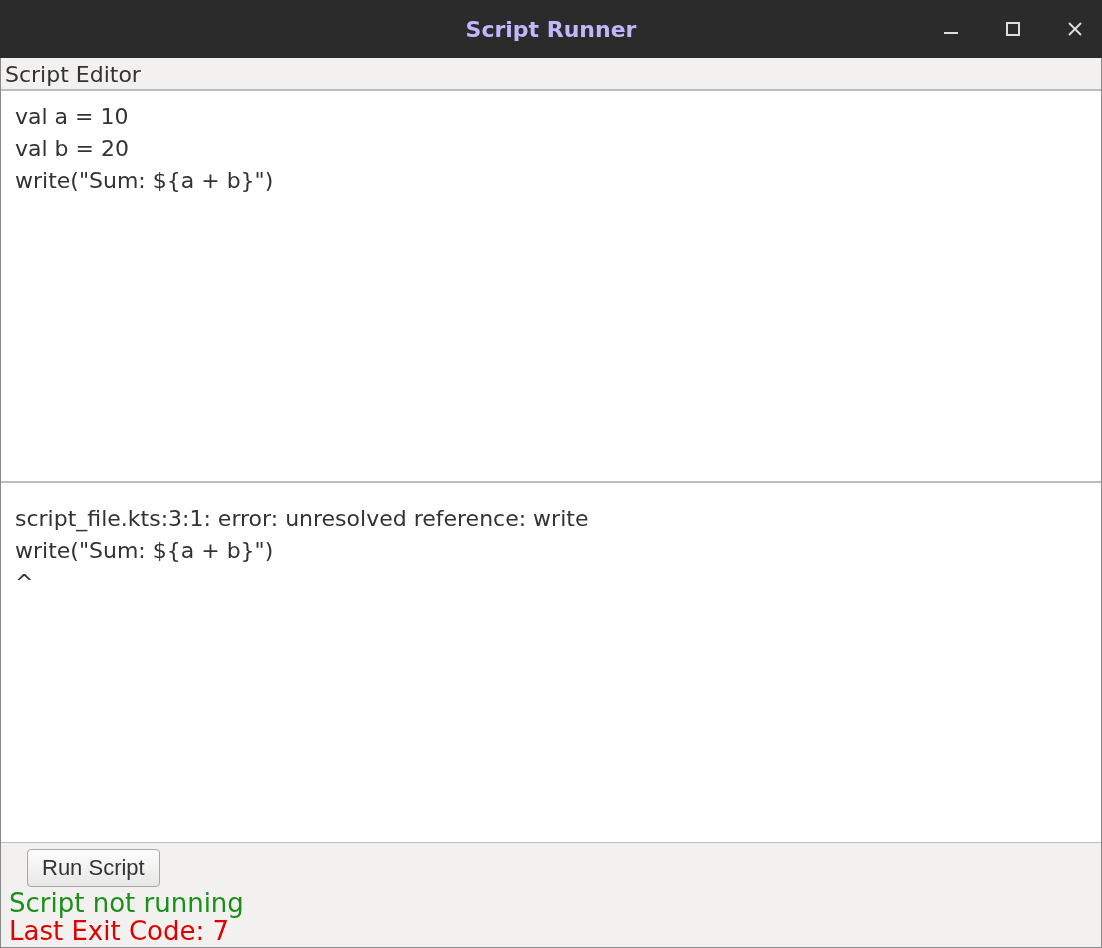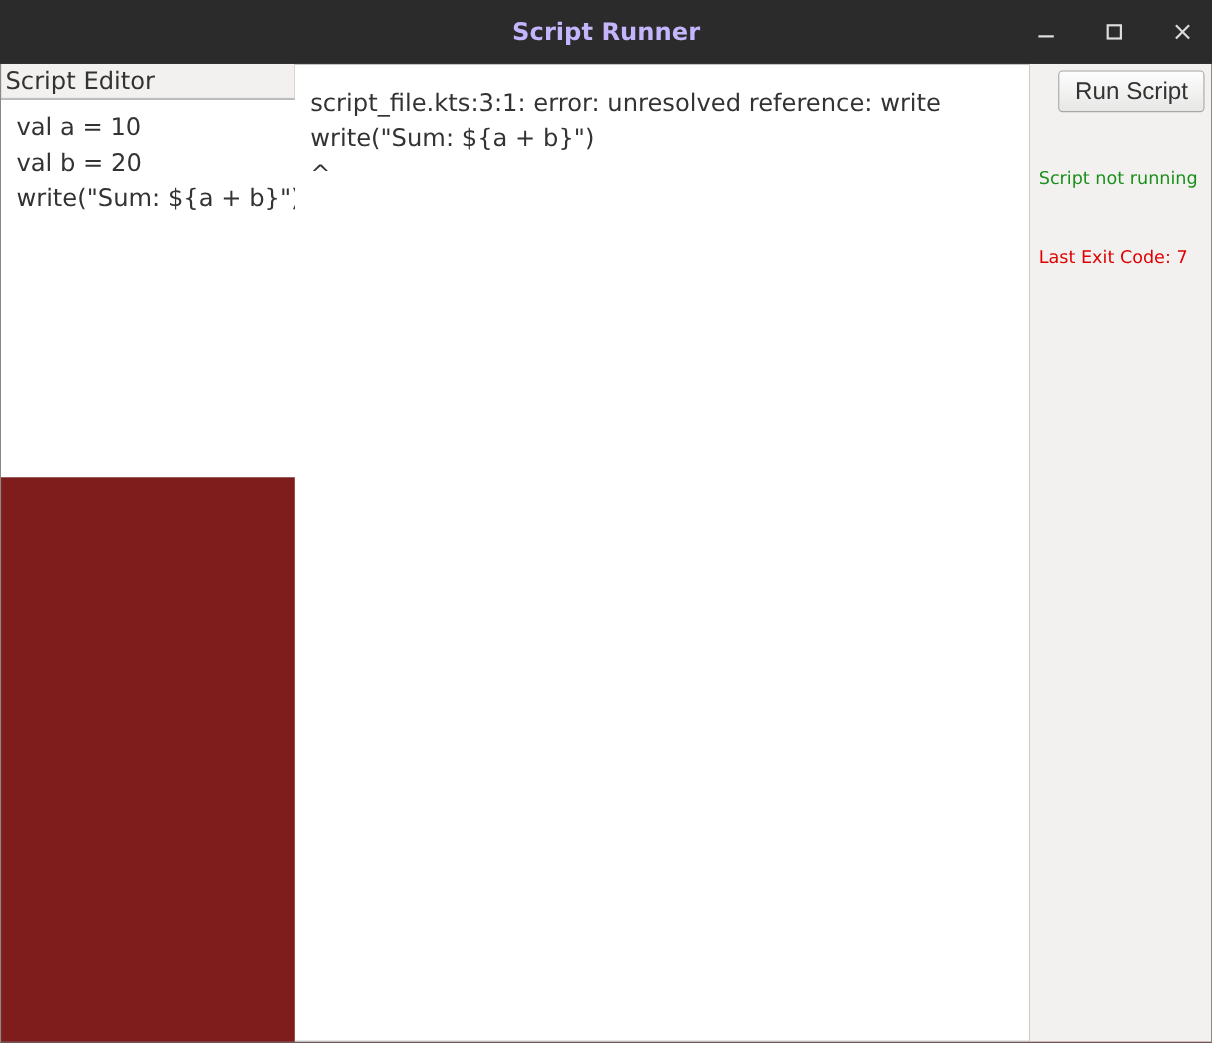--- a/index.html
+++ b/index.html
@@ -54,40 +54,40 @@
       width: 34px;
       height: 34px;
       display: flex;
       align-items: center;
       justify-content: center;
       color: #dddddd;
       cursor: pointer;
     }
     .client-area {
       flex: 1;
-      background: #7f1d1d;
+      background: #14b8a6;
       display: flex;
-      flex-direction: row;
+      flex-direction: column;
       border: 1px solid #888;
       border-top: none;
     }
     .panel-label {
       font-size: 22px;
       color: #333;
       padding: 4px 4px 2px 4px;
       background: #f2f1f0;
       border-bottom: 1px solid #bdbdbd;
     }
     .editor-panel {
       display: flex;
       flex-direction: column;
     }
     .editor-textarea {
       width: 100%;
-      height: 344px;
+      height: 392px;
       resize: none;
       border: 1px solid #bdbdbd;
       border-left: none;
       border-right: none;
       background: #ffffff;
       font-family: "DejaVu Sans", "Liberation Sans", Arial, sans-serif;
       font-size: 22px;
       line-height: 32px;
       padding: 10px 14px;
       color: #333;
@@ -122,24 +122,23 @@
       font-size: 22px;
       padding: 5px 14px;
       background: linear-gradient(#fdfdfd, #e7e7e6);
       border: 1px solid #a7a7a7;
       border-radius: 4px;
       color: #333;
       cursor: pointer;
       margin: 4px 0 2px 20px;
     }
     .status-line {
-      font-size: 16px;
+      font-size: 26px;
       padding: 0 2px;
       line-height: 28px;
-      margin-top: 44px;
     }
     .status-running {
       color: #1a8f1a;
     }
     .status-exit {
       color: #e00000;
     }
   </style>
 </head>
 <body>

